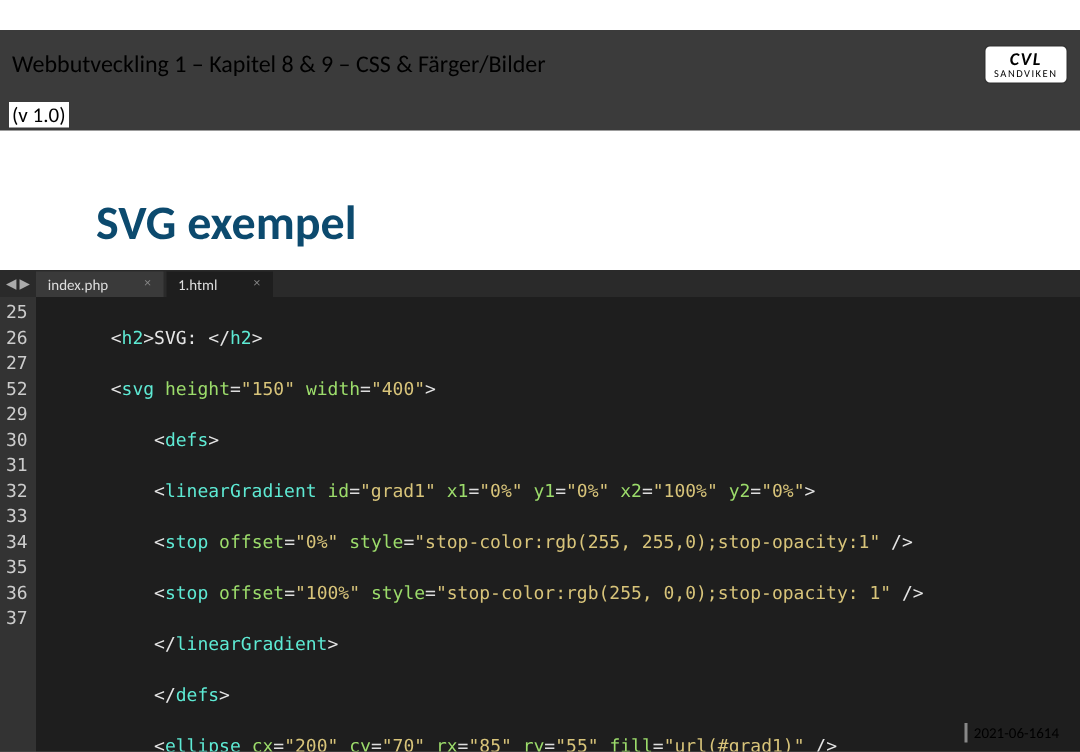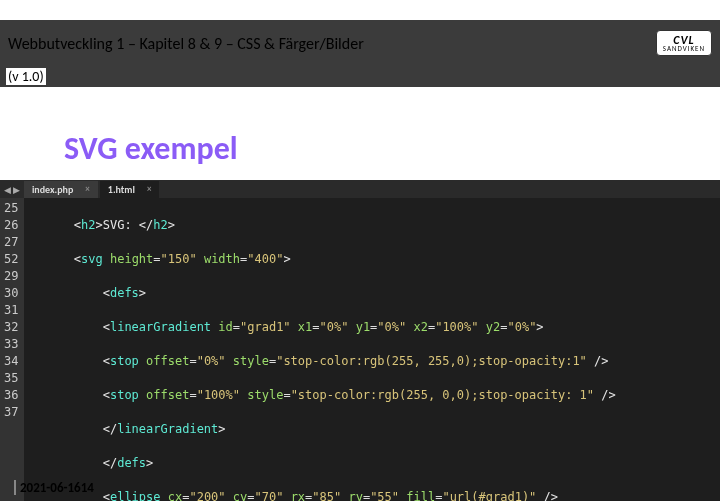--- a/index.html
+++ b/index.html
@@ -45,21 +45,21 @@
   .version {
     font-size: 14px;
     color: #000;
     padding: 2px 6px;
     background: #3b3b3b;
   }
   .version span { background: #fff; padding: 0 2px; }
   .slide-title {
     font-size: 32px;
     font-weight: 700;
-    color: #8b5cf6;
+    color: #0c4a6e;
     margin: 42px 0 12px 64px;
   }
   .editor {
     background: #1e1e1e;
     width: 100%;
   }
   .tabbar {
     display: flex;
     align-items: center;
     background: #2a2a2a;
@@ -70,23 +70,22 @@
     color: #aaa;
     padding: 0 4px;
     font-size: 9px;
   }
   .tab {
     background: #3a3a3a;
     color: #ddd;
     padding: 2px 8px;
     margin-right: 2px;
     display: flex;
-    gap: 12px;
+    gap: 24px;
     font-size: 10px;
-    font-weight: bold;
   }
   .tab.active { background: #1e1e1e; }
   .tab-close { color: #888; font-size: 9px; }
   .code {
     display: flex;
     font-family: Consolas, monospace;
     font-size: 12px;
     line-height: 17px;
   }
   .gutter {
@@ -108,25 +107,24 @@
   .t-tag  { color: #5eead4; }
   .t-attr { color: #9cdc6b; }
   .t-str  { color: #d8c47a; }
   .t-txt  { color: #e6e6e6; }
   .footer {
     position: absolute;
     bottom: 6px;
     left: 0;
     right: 0;
     display: flex;
-    justify-content: flex-start;
+    justify-content: flex-end;
     padding: 0 14px;
-    font-size: 13px;
+    font-size: 10px;
     color: #000;
-    font-weight: bold;
   }
   .footer .date { border-left: 2px solid #888; padding-left: 4px; }
 </style>
 </head>
 <body>
 
 <div class="header">
   <span>Webbutveckling 1  – Kapitel 8 &amp; 9 – CSS &amp; Färger/Bilder</span>
   <div class="logo">
     <div class="logo-top">CVL</div>

